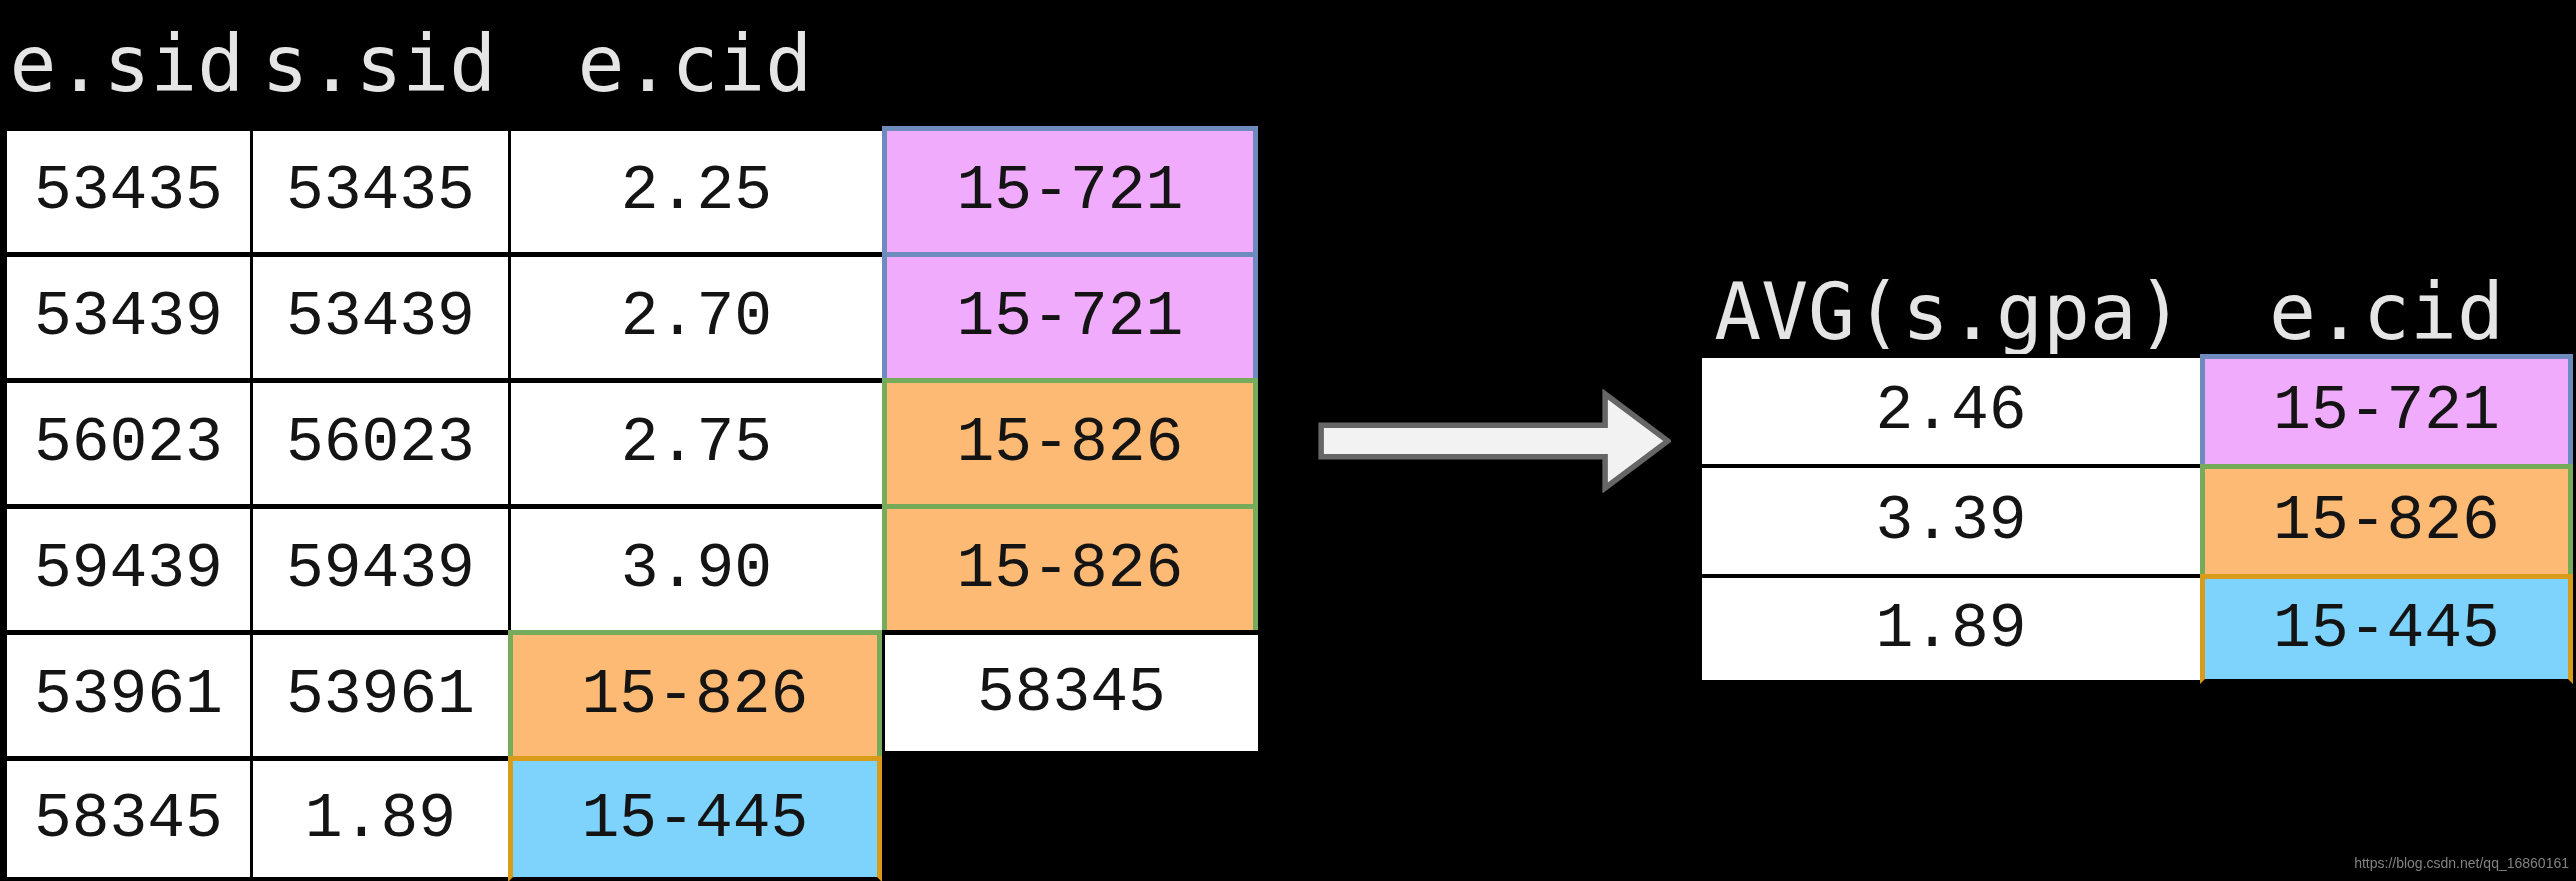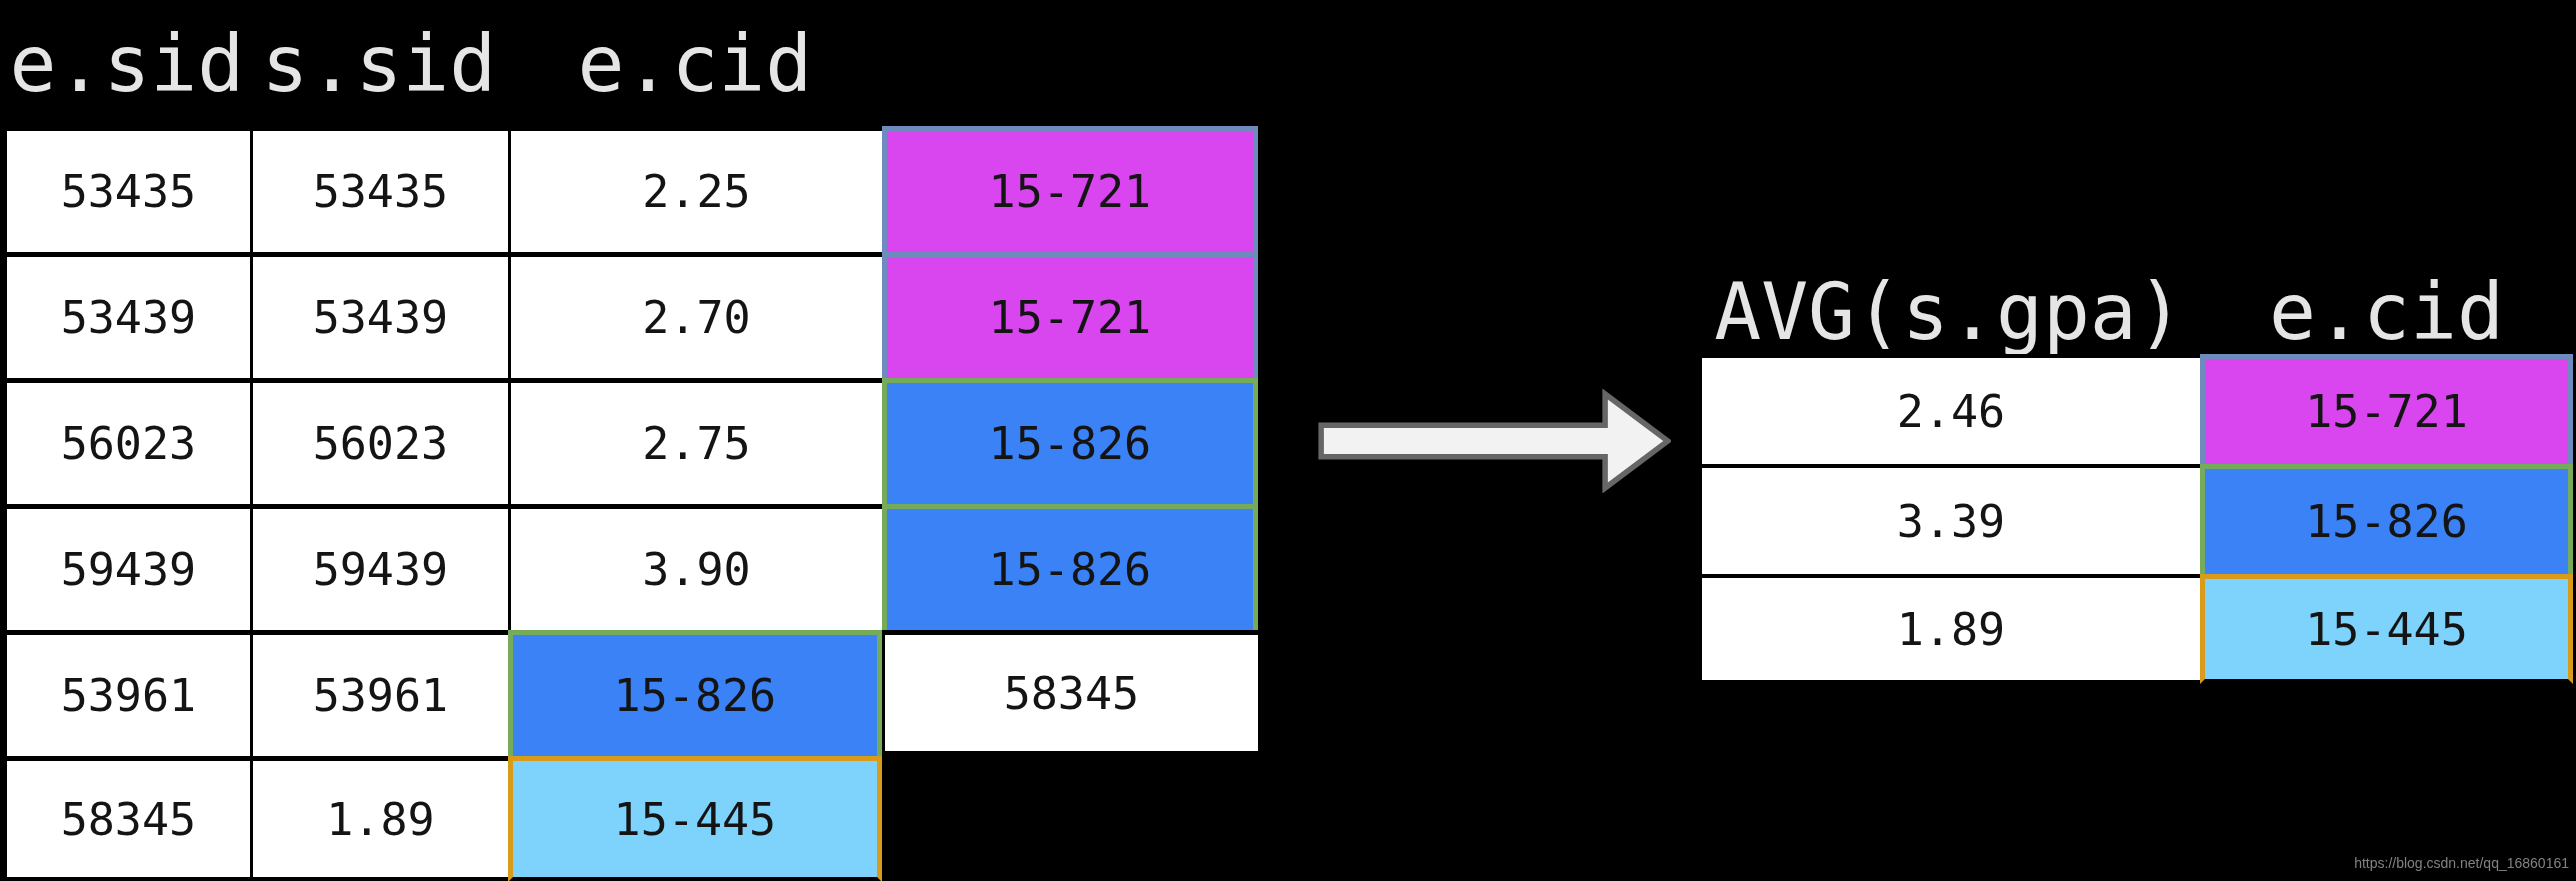--- a/index.html
+++ b/index.html
@@ -6,41 +6,41 @@
   body{width:2576px;height:882px;background:#000;overflow:hidden;position:relative;
        font-family:"DejaVu Sans Mono",monospace;}
 
   
   .hrow{position:absolute;display:grid;}
   .hcell{display:flex;align-items:center;justify-content:center;
          color:#e5e5e5;font-size:78px;white-space:nowrap;}
   .tbody{position:absolute;display:grid;}
   .cell{box-sizing:border-box;background:#ffffff;color:#141414;
         display:flex;align-items:center;justify-content:center;
-        font-size:45px;white-space:nowrap;}
+        font-size:63px;white-space:nowrap;font-family:Liberation Mono, monospace;}
 
   
   .lheader{left:3.9px;top:9.4px;height:110px;grid-template-columns:246px 258px 374px 376px;}
   .lbody{left:3.9px;top:126px;grid-template-columns:246px 258px 374px 376px;grid-auto-rows:126px;}
   .lcell{border-top:5.5px solid #000;border-left:3.9px solid #000;}
   .lcell.bb{border-bottom:5.5px solid #000;}
   .lcell.c4{border:5.5px solid #000;border-bottom:none;}
   .lcell.c4.bb{border-bottom:5.5px solid #000;}
 
   
   .rheader{left:1698px;top:267px;height:90px;grid-template-columns:502px 373px;}
   .rbody{left:1698px;top:354px;grid-template-columns:502px 373px;grid-auto-rows:110px;text-align:center;}
   .rcell{border-top:4.7px solid #000;border-left:4.7px solid #000;}
   .rcell.bb{border-bottom:4.7px solid #000;}
   .rcell.rc2{border:5.5px solid #000;border-bottom:none;}
   .rcell.rc2.bb{border-bottom:5.5px solid #000;}
 
   
-  .cell[data-group="blue"]  {background:#d946ef;border-color:#6d8cbd;}
-  .cell[data-group="green"] {background:#3b82f6;border-color:#77ab5c;}
+  .cell[data-group="blue"]  {background:#f0abfc;border-color:#6d8cbd;}
+  .cell[data-group="green"] {background:#fdba74;border-color:#77ab5c;}
   .cell[data-group="orange"]{background:#7dd3fc;border-color:#d89c1a;}
 
   
   .arrow{position:absolute;left:1318px;top:389px;width:353px;height:104px;}
 
   
   .watermark{position:absolute;right:7px;top:855px;color:#828282;
              font-family:"Liberation Sans",sans-serif;font-size:14px;white-space:nowrap;}
 </style>
 </head>

